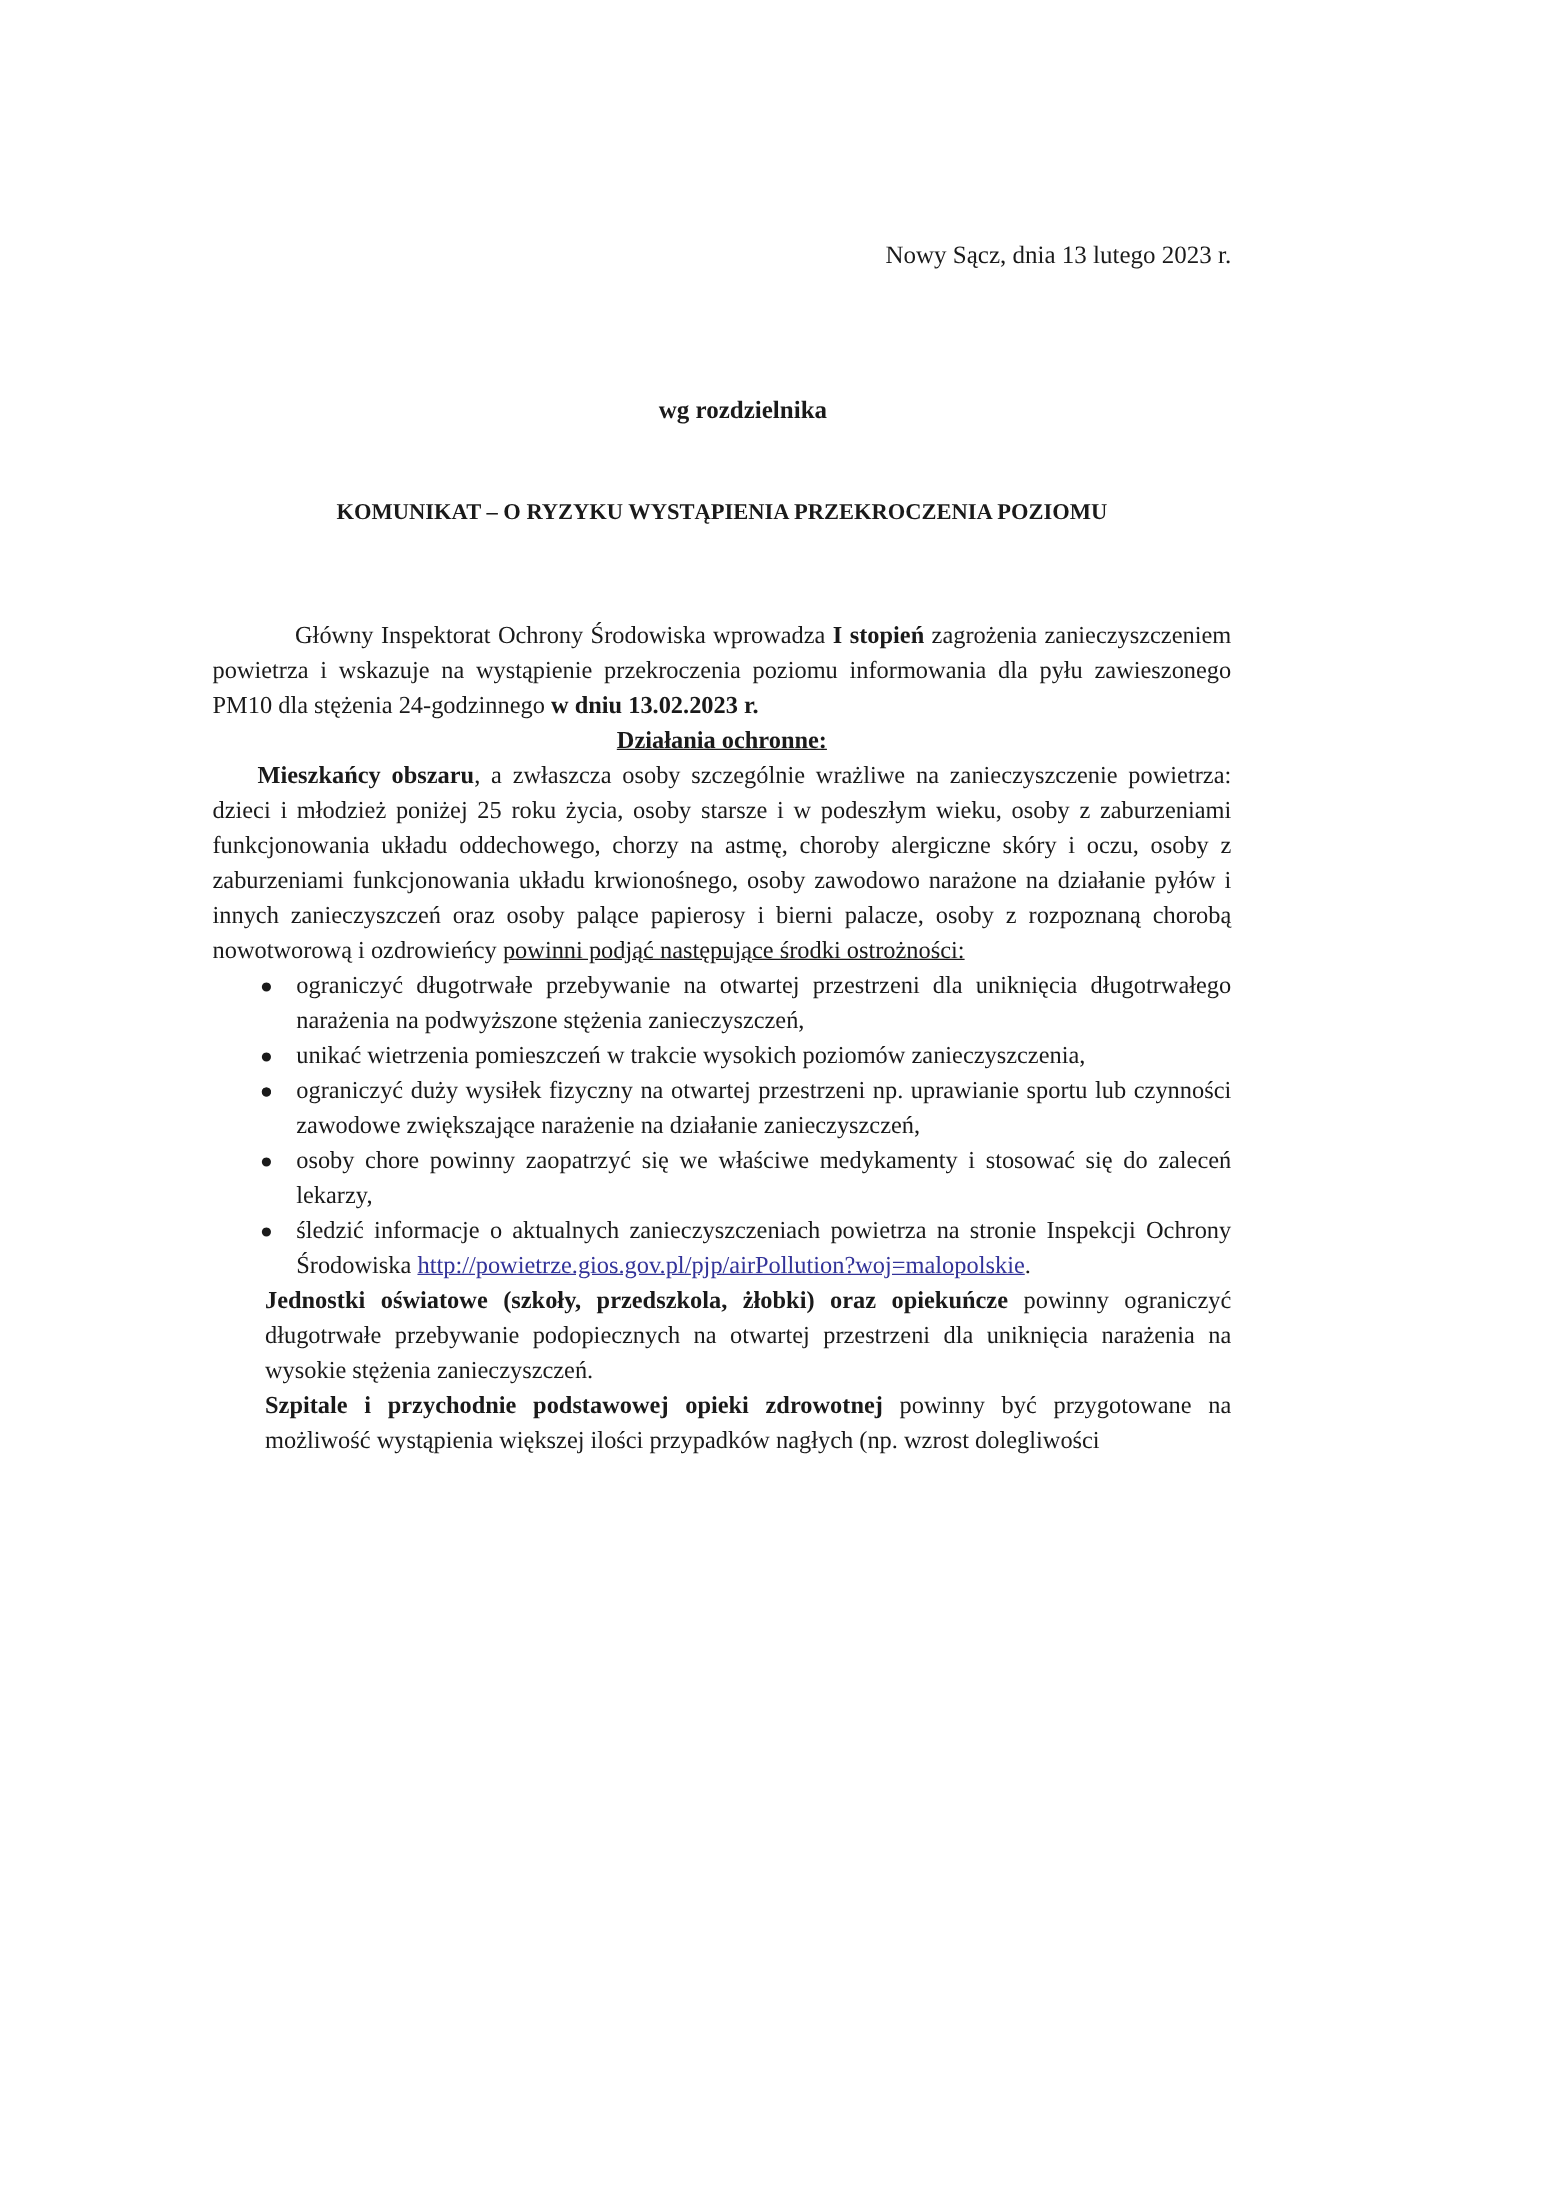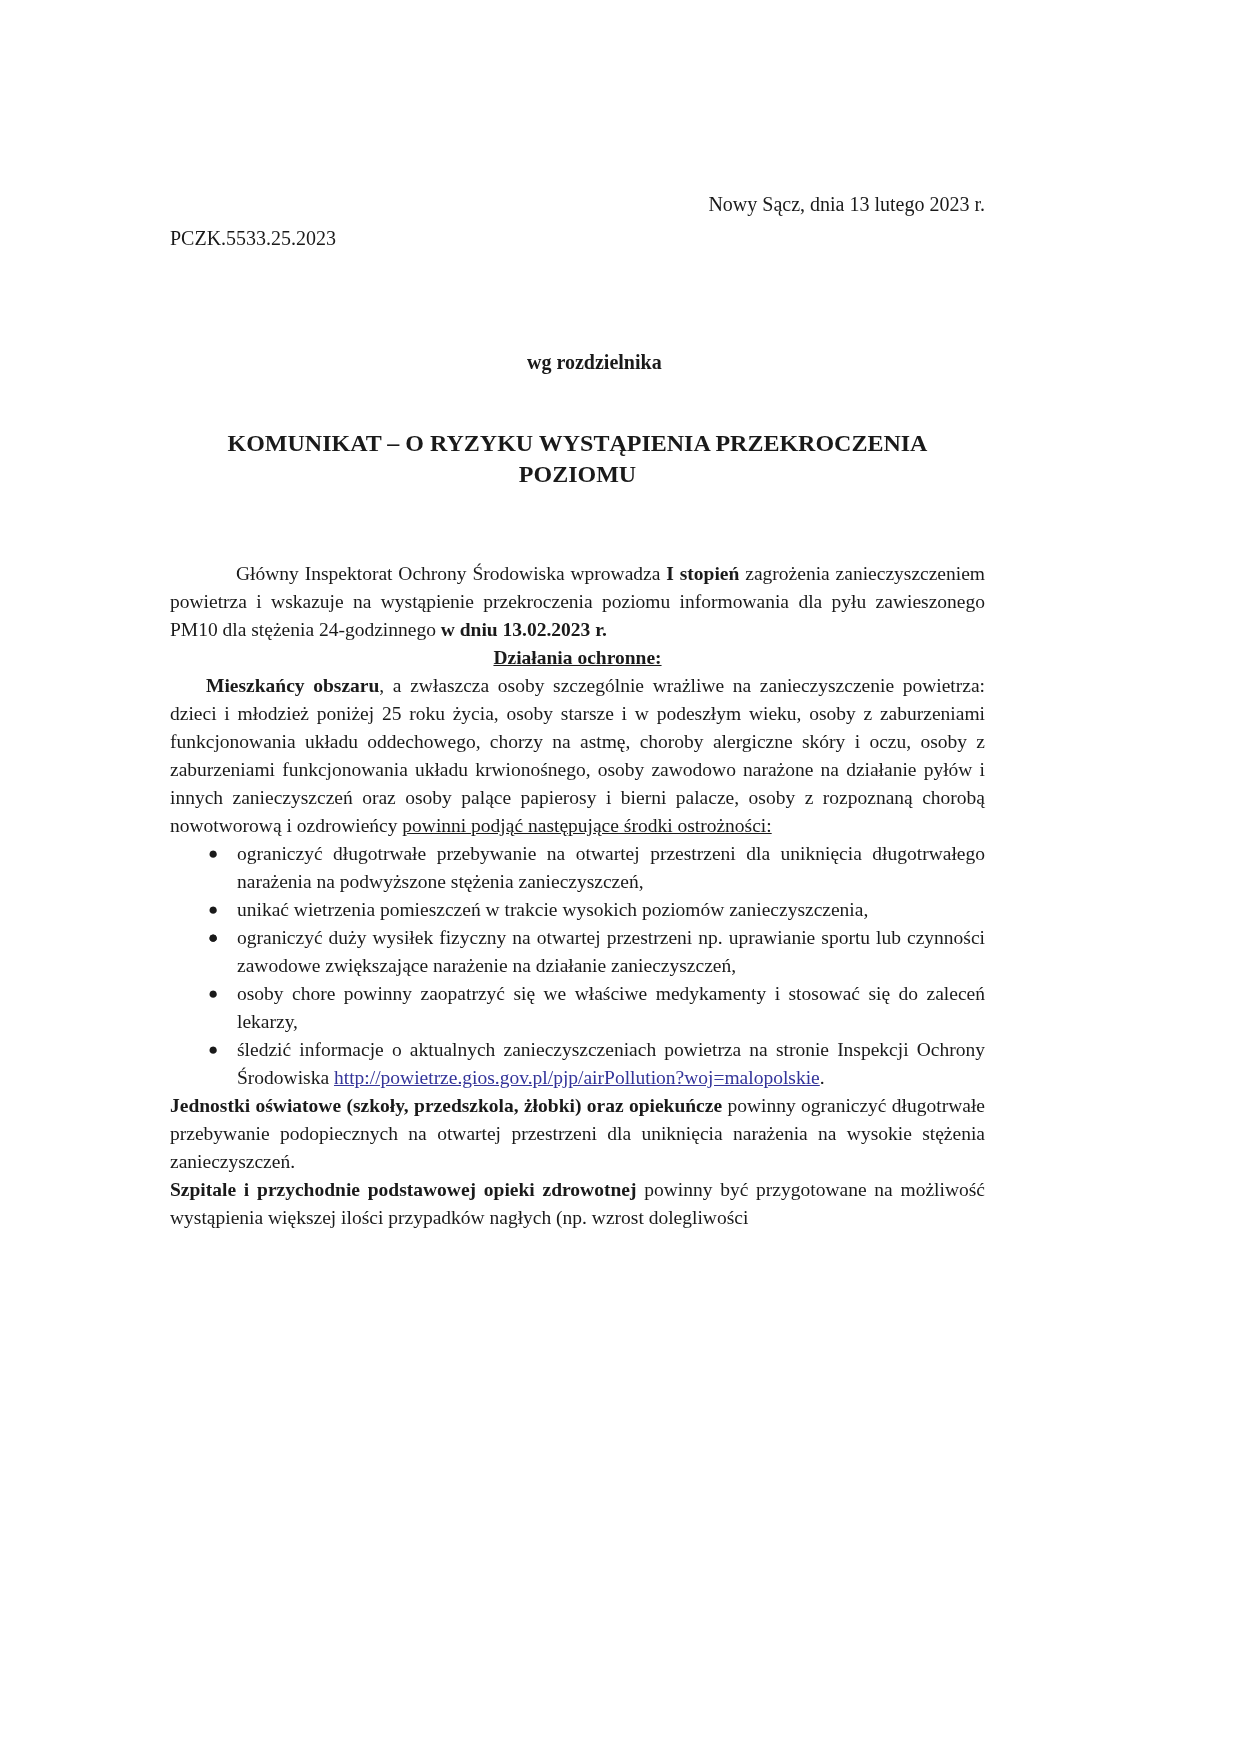--- a/index.html
+++ b/index.html
@@ -16,52 +16,51 @@
     box-sizing:border-box;
     padding:142px 255px 0 170px;
     overflow:hidden;
   }
   .line{font-size:20px;line-height:28px;margin-top:48px;}
   .date-line{text-align:right;}
   .ref-line{margin-top:6px;text-align:left;}
   .addressee{margin-top:96px;margin-left:357px;font-weight:bold;}
   .addressee div{font-size:20px;line-height:28px;}
   .doc-title{margin-top:52px;text-align:center;font-weight:bold;}
-  .doc-title div{font-size:24px;line-height:31px;}
+  .doc-title div{font-size:18px;line-height:31px;}
   .doc-body{margin-top:70px;}
   .para{
     margin:0;
     font-size:19.5px;
     line-height:28px;
     text-align:justify;
   }
   .indent-lg{text-indent:66px;}
   .indent-sm{text-indent:36px;}
-  .flush{text-indent:0;}
+  .flush{text-indent:0;margin-left:42px;}
   .heading{text-indent:0;text-align:center;}
   .bullet{
     position:relative;
     padding-left:67px;
     text-indent:0;
   }
   .bullet .marker{
     position:absolute;
     left:38px;top:0;
     font-size:17px;
   }
   .b{font-weight:bold;}
   .u{text-decoration:underline;}
   .link{color:var(--link-color,#333399);text-decoration:underline;}
 </style>
 </head>
 <body>
 
 <div class="page">
   <div class="line date-line">Nowy Sącz, dnia 13 lutego 2023 r.</div>
-  <div class="line ref-line">PCZK.5533.25.2023</div>
 
   <div class="addressee">
     <div>wg rozdzielnika</div>
   </div>
 
   <div class="doc-title">
     <div>KOMUNIKAT – O RYZYKU WYSTĄPIENIA PRZEKROCZENIA POZIOMU</div>
   </div>
 
   <div class="doc-body" id="doc-body">

